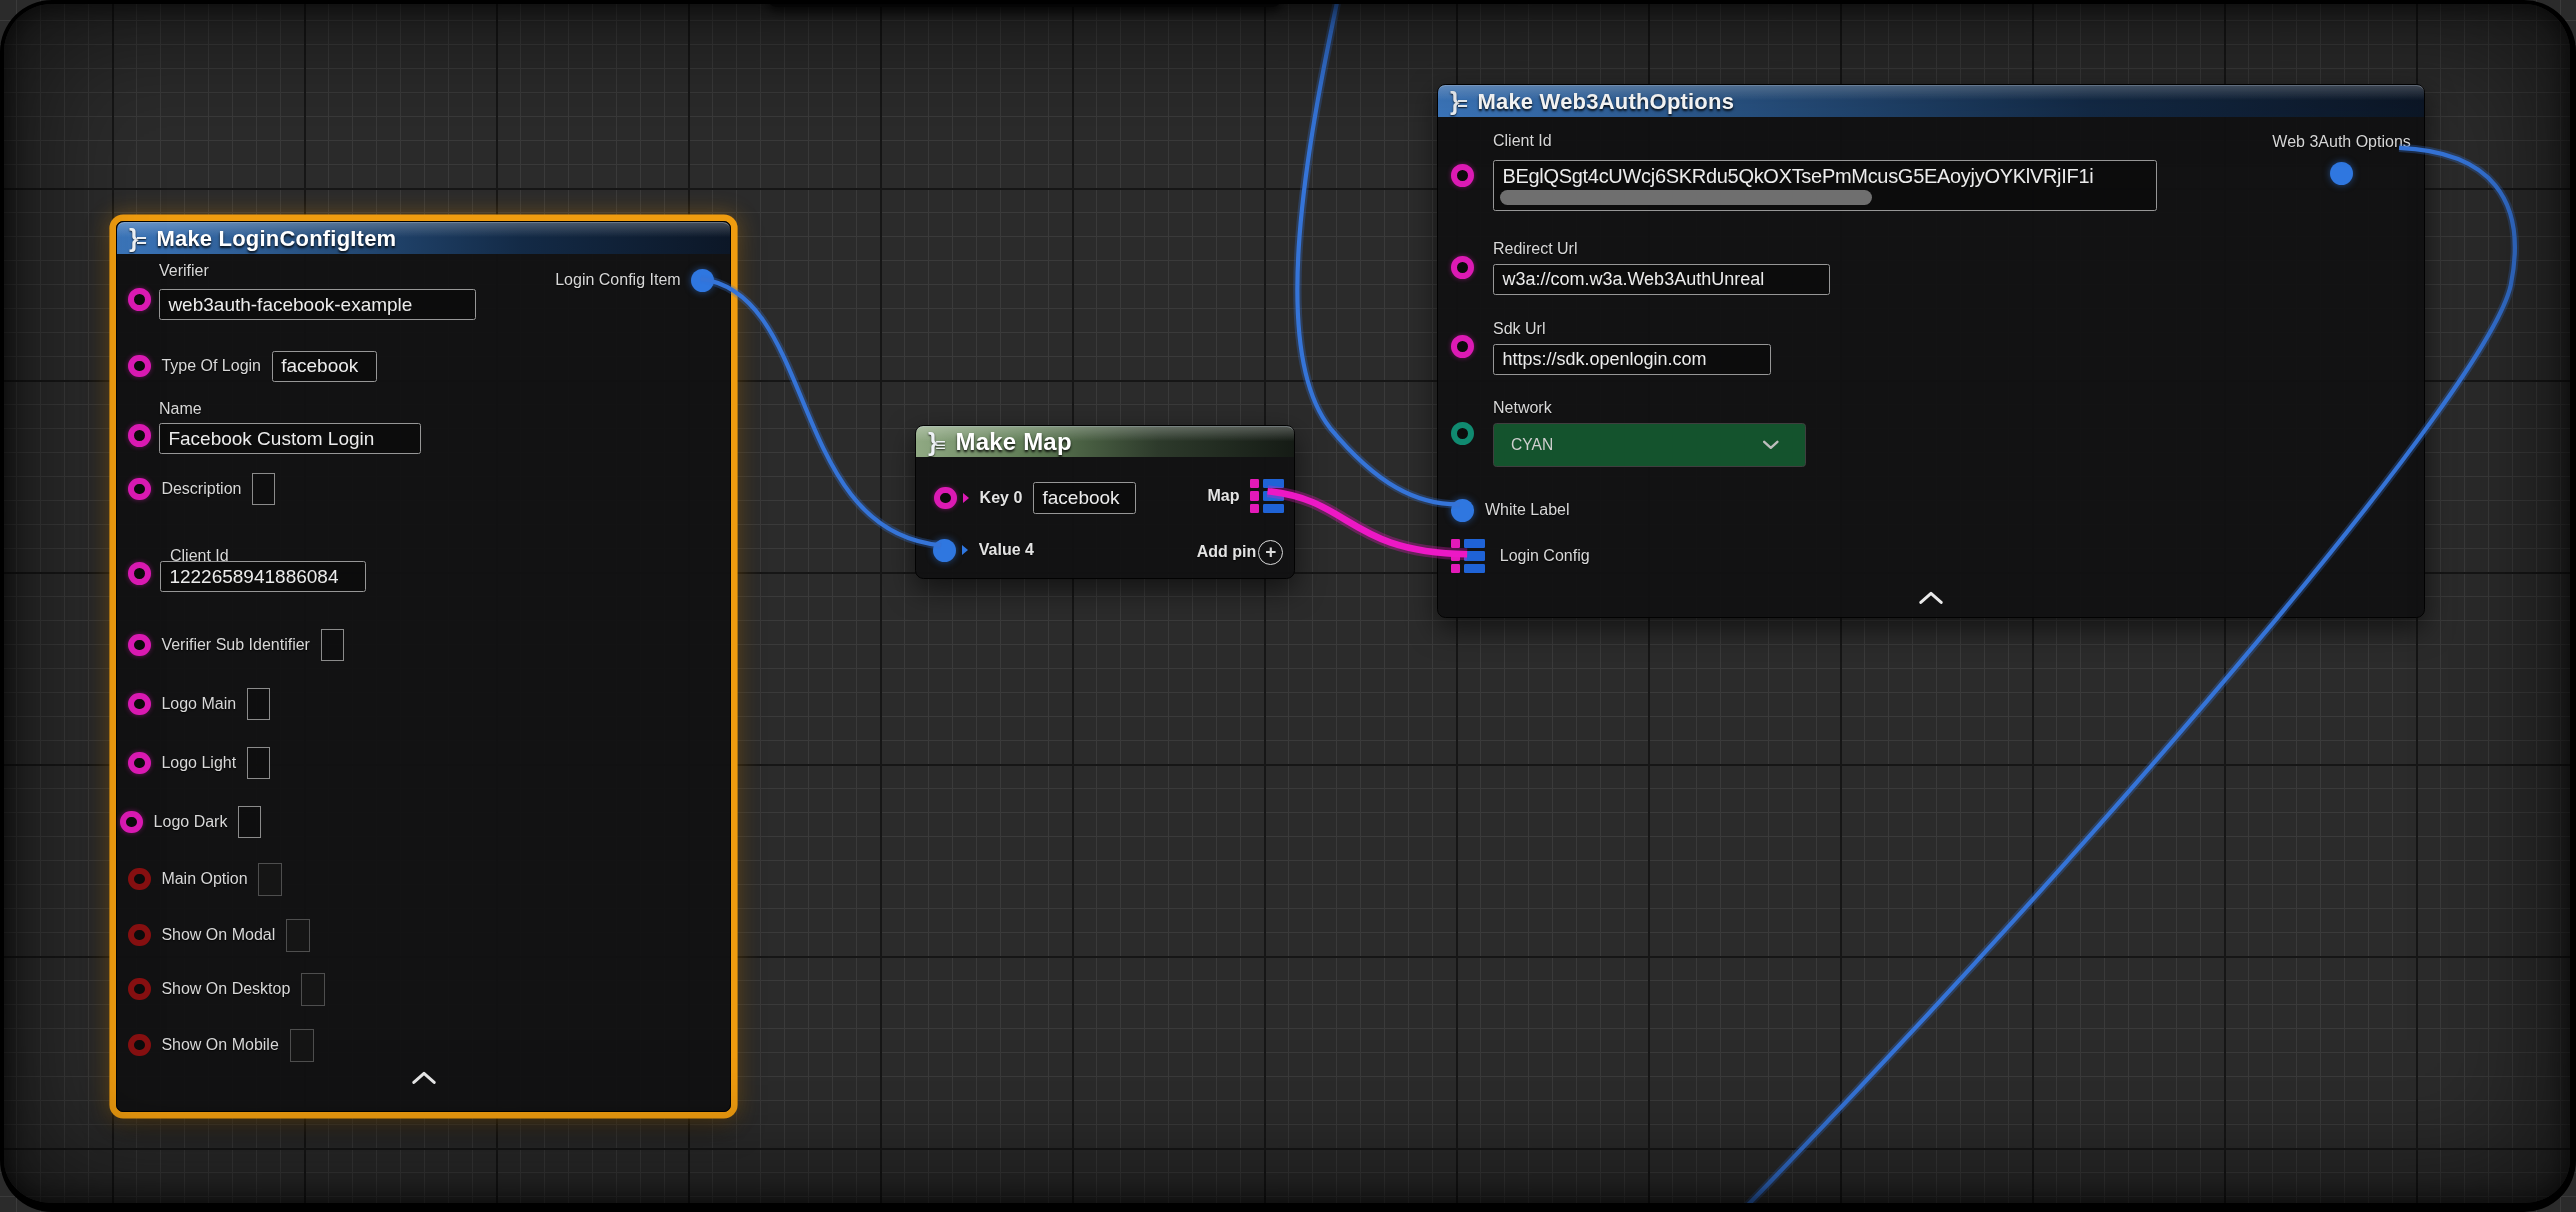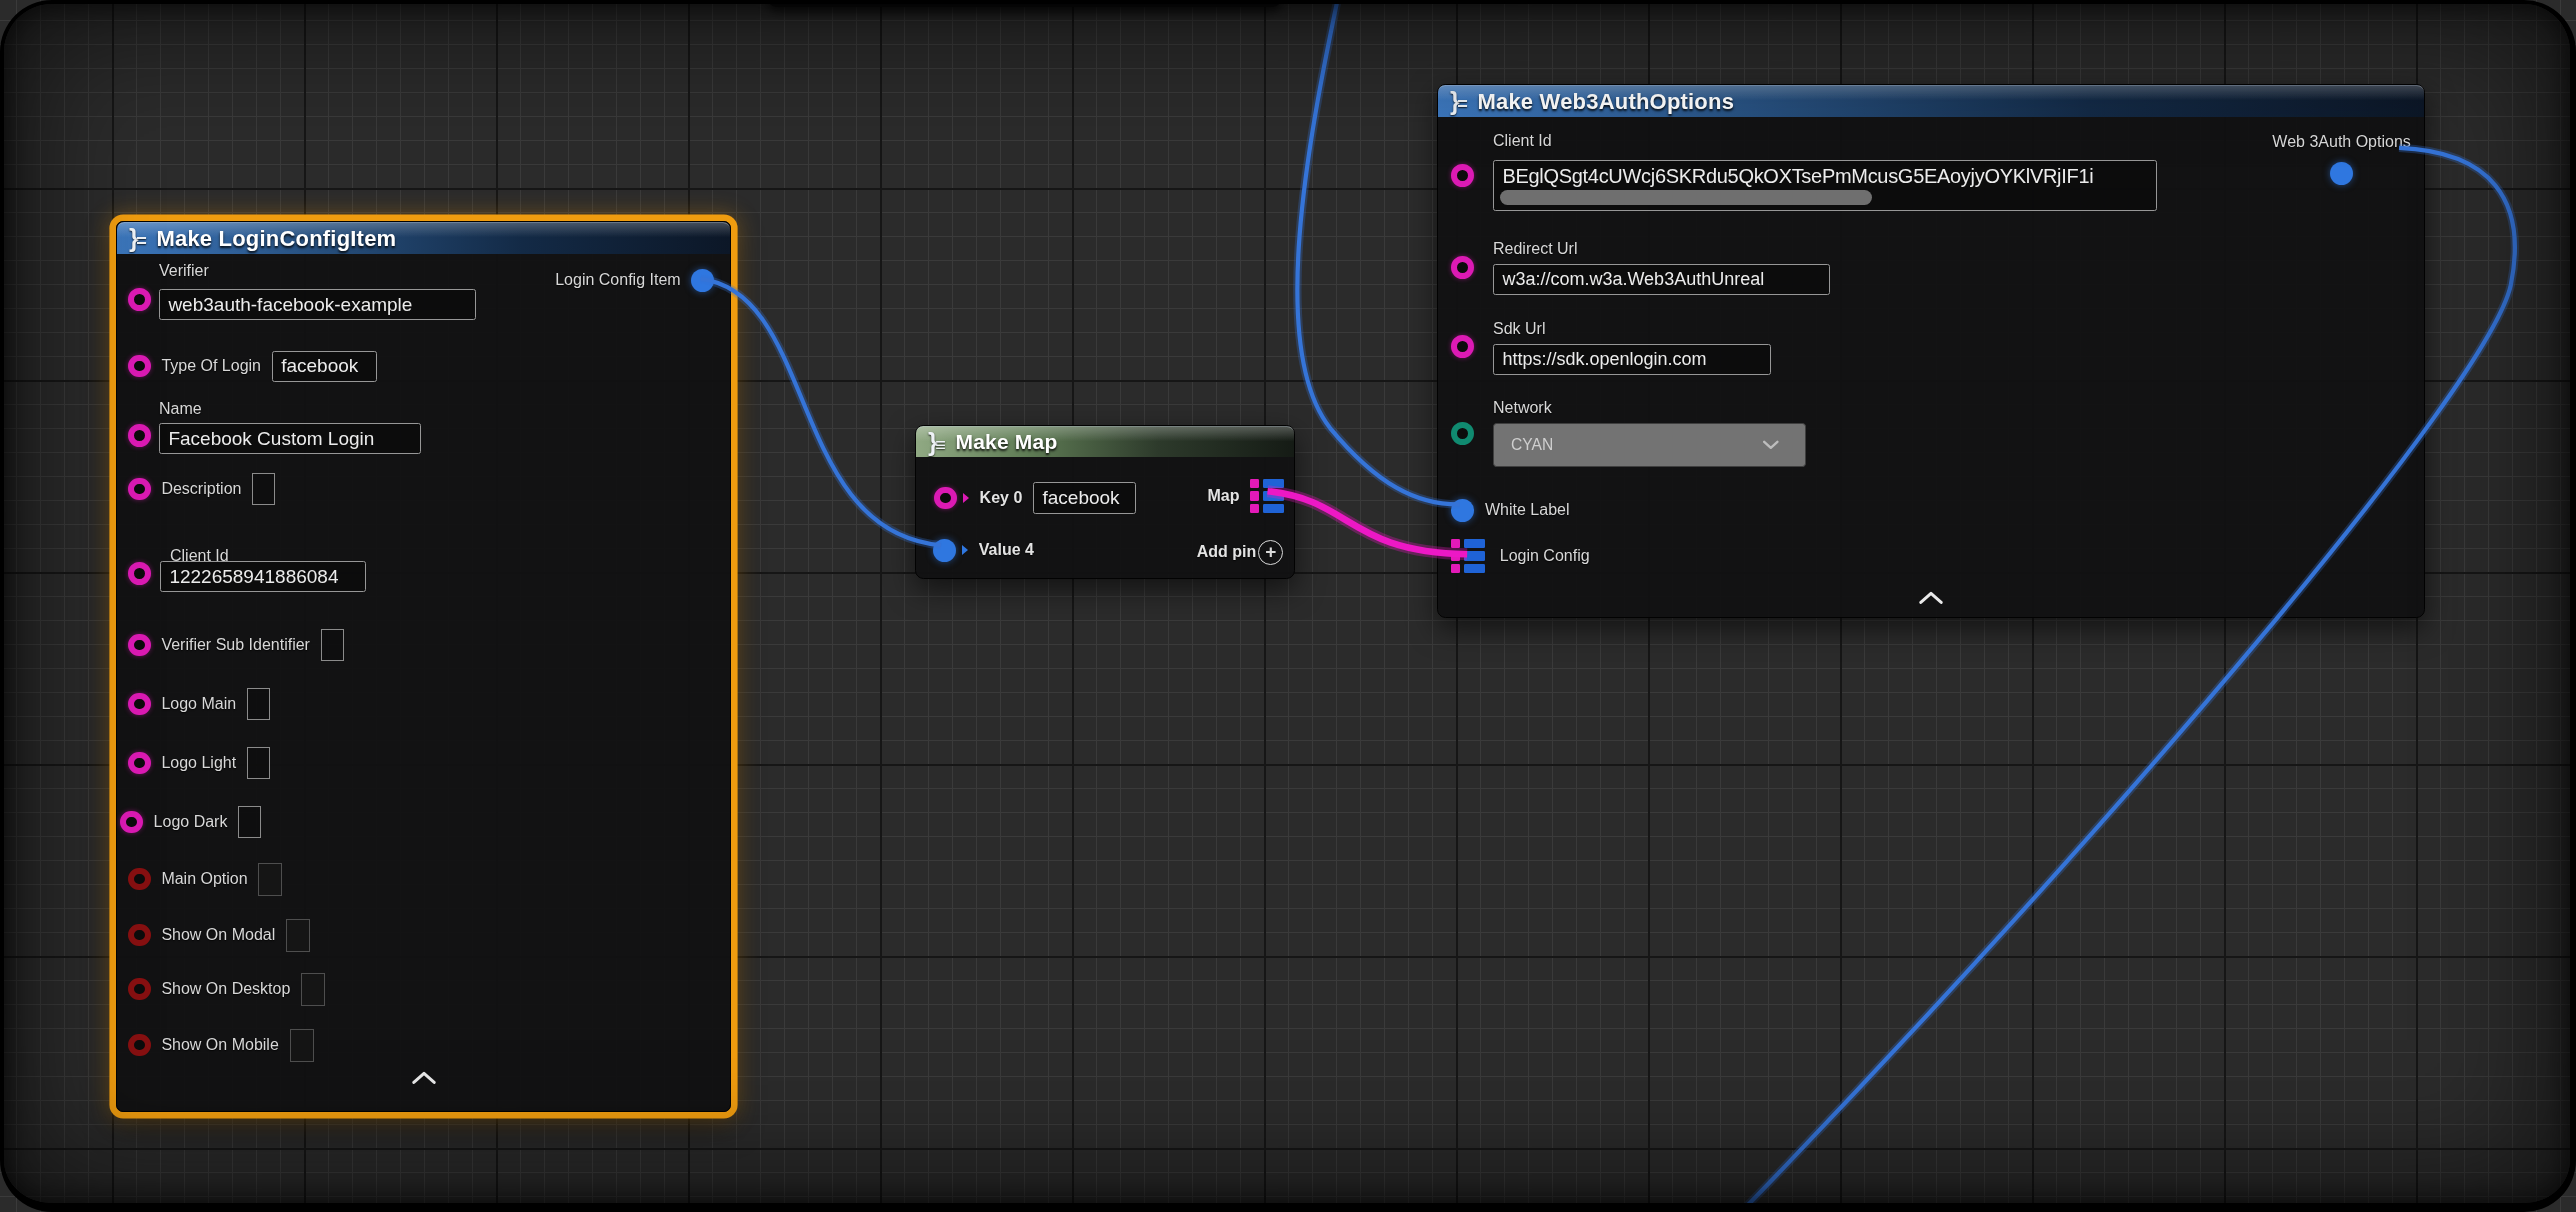--- a/index.html
+++ b/index.html
@@ -64,21 +64,21 @@
   .abs{position:absolute;}
   .field{position:absolute;box-sizing:border-box;height:31px;background:rgba(8,8,8,0.55);
        border:1.2px solid #979797;border-radius:2.4px;color:#ececec;font-size:19px;
        display:flex;align-items:center;padding:0 8.4px;white-space:nowrap;overflow:hidden;}
   .row{position:absolute;display:flex;align-items:center;gap:10.8px;height:34px;}
   .sbox{width:23px;height:32px;box-sizing:border-box;border:1.2px solid #8b8b8b;
        background:rgba(10,10,10,0.45);flex:0 0 auto;}
   .bbox{width:24px;height:33px;box-sizing:border-box;border:1.2px solid #4e4e4e;
        background:rgba(22,22,22,0.85);flex:0 0 auto;}
   .chev{position:absolute;left:50%;transform:translateX(-50%);}
-  .dropdown{position:absolute;box-sizing:border-box;background:#737373;border:1.2px solid #3f3f3f;
+  .dropdown{position:absolute;box-sizing:border-box;background:#14532d;border:1.2px solid #3f3f3f;
        border-radius:3.6px;display:flex;align-items:center;justify-content:space-between;
        padding:0 26.5px 0 17px;color:#cfcfcf;font-size:15.6px;}
   .scrollbar{position:absolute;left:6px;bottom:4.8px;width:372px;height:15.6px;
        border-radius:7.8px;background:#6f6f6f;}
   .addpin-circle{width:25px;height:25px;border-radius:50%;border:1.8px solid #d9d9d9;
        color:#d9d9d9;display:flex;align-items:center;justify-content:center;
        font-size:19px;font-weight:700;box-sizing:border-box;flex:0 0 auto;}
 
   .topnode{position:absolute;left:768px;top:-18px;width:513px;height:25px;z-index:5;
        background:#0c0c0d;border-radius:8.4px;box-shadow:0 4.8px 9.6px rgba(0,0,0,0.6);}
@@ -193,21 +193,21 @@
       </svg>
   </span>
 </div>
 
 <div class="node" style="left:915px;top:425px;width:378px;height:152px;">
   <div class="nheader green">
     <span class="hicon">
         <span class="brace">}</span>
         <span class="mark">≡</span>
       </span>
-    <span class="ntitle" style="font-size:21px;">Make Map</span>
+    <span class="ntitle" style="font-size:24px;">Make Map</span>
   </div>
 
   <div class="row" style="left:18px;top:55px;">
     <span class="ring str"></span>
       <span class="wedge"></span>
     <span class="lbl b">Key 0</span>
     <div class="field" style="position:static;width:103px;height:32px;">
       <span>facebook</span>
     </div>
   </div>

